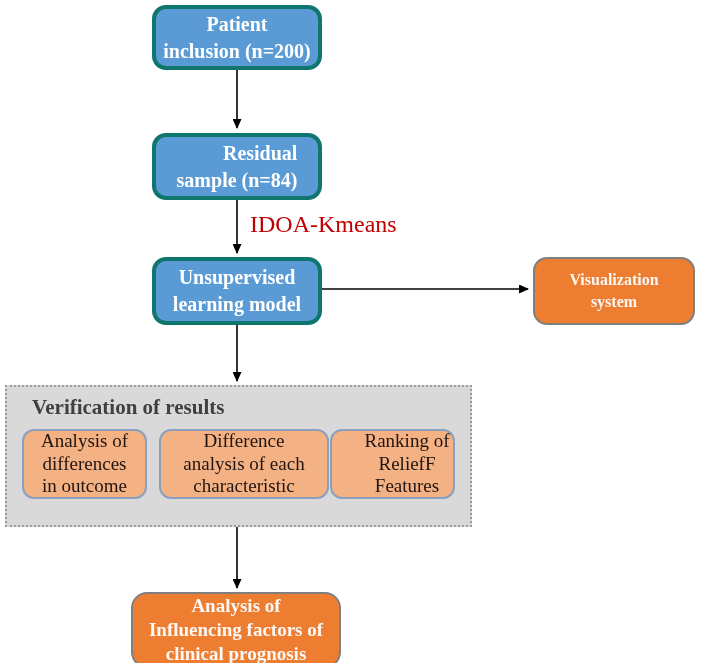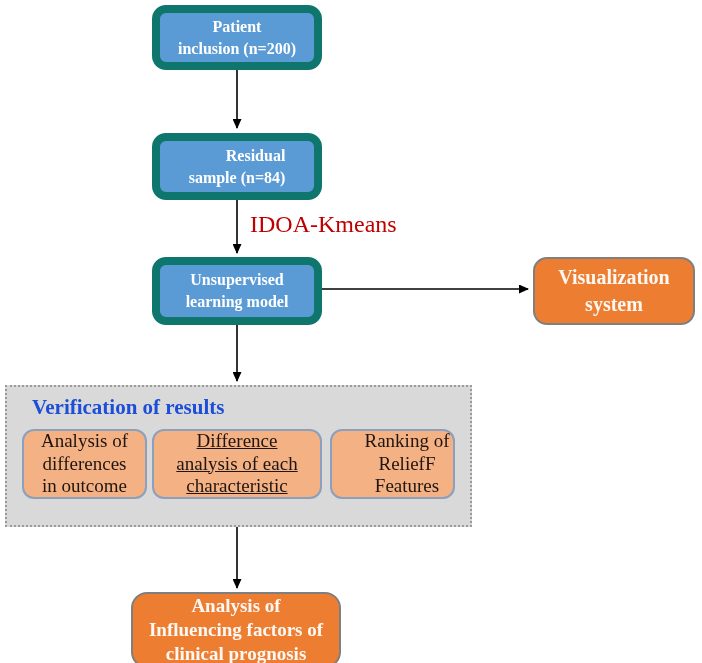--- a/index.html
+++ b/index.html
@@ -13,66 +13,66 @@
   .node{
     position:absolute;
     display:flex;align-items:center;justify-content:center;
     text-align:center;
     border-radius:14px;
     box-sizing:border-box;
   }
   .label{white-space:pre-line;}
   .node.blue{
     background:#5B9BD5;
-    border:8px solid #0f766e;
+    border:4px solid #0f766e;
     color:#ffffff;
     font-weight:bold;
-    font-size:16px;line-height:1.35;
+    font-size:20px;line-height:1.35;
   }
   .node.orange{
     background:#ED7D31;
     border:2px solid #7F7F7F;
     color:#fdf8f3;
     font-weight:bold;
-    font-size:20px;line-height:1.35;
+    font-size:16px;line-height:1.35;
   }
   #node-patient   {left:152px;top:5px;  width:170px;height:65px;}
   #node-residual  {left:152px;top:133px;width:170px;height:67px;text-align:right;}
   #node-unsup     {left:152px;top:257px;width:170px;height:68px;justify-content:center;}
   #node-viz       {left:533px;top:257px;width:162px;height:68px;}
   #node-final     {left:131px;top:592px;width:210px;height:76px;font-size:19px;line-height:1.28;border-radius:16px;}
 
   #edge-label-kmeans{
     position:absolute;left:250px;top:211px;width:162px;
     text-align:left;
     color:#C00000;font-weight:normal;font-size:24px;
   }
   #verification-group{
     position:absolute;left:5px;top:385px;width:467px;height:142px;
     background:#D9D9D9;
     border:2px dotted #9a9a9a;
     box-sizing:border-box;
   }
   #verification-title{
     position:absolute;left:25px;top:8px;
-    color:#1d4ed8;font-weight:bold;font-size:21px;
+    color:#404040;font-weight:bold;font-size:21px;
   }
   .subnode{
     position:absolute;top:42px;height:70px;
     background:#F4B183;
     border:2px solid #8aa0bd;
     border-radius:12px;
     box-sizing:border-box;
     display:flex;align-items:center;justify-content:center;
     text-align:center;
     color:#1f1511;
     font-size:19px;line-height:1.2;
   }
   #subnode-outcome       {left:15px; width:125px;}
-  #subnode-characteristic{left:145px;width:170px;text-decoration:underline;}
+  #subnode-characteristic{left:152px;width:170px;}
   #subnode-relieff       {left:323px;width:125px;padding-left:29px;}
 
   #arrow-layer{position:absolute;left:0;top:0;width:702px;height:663px;pointer-events:none;}
 </style>
 </head>
 <body>
 
 <div id="canvas">
 
   <svg id="arrow-layer" viewBox="0 0 702 663" xmlns="http://www.w3.org/2000/svg">

